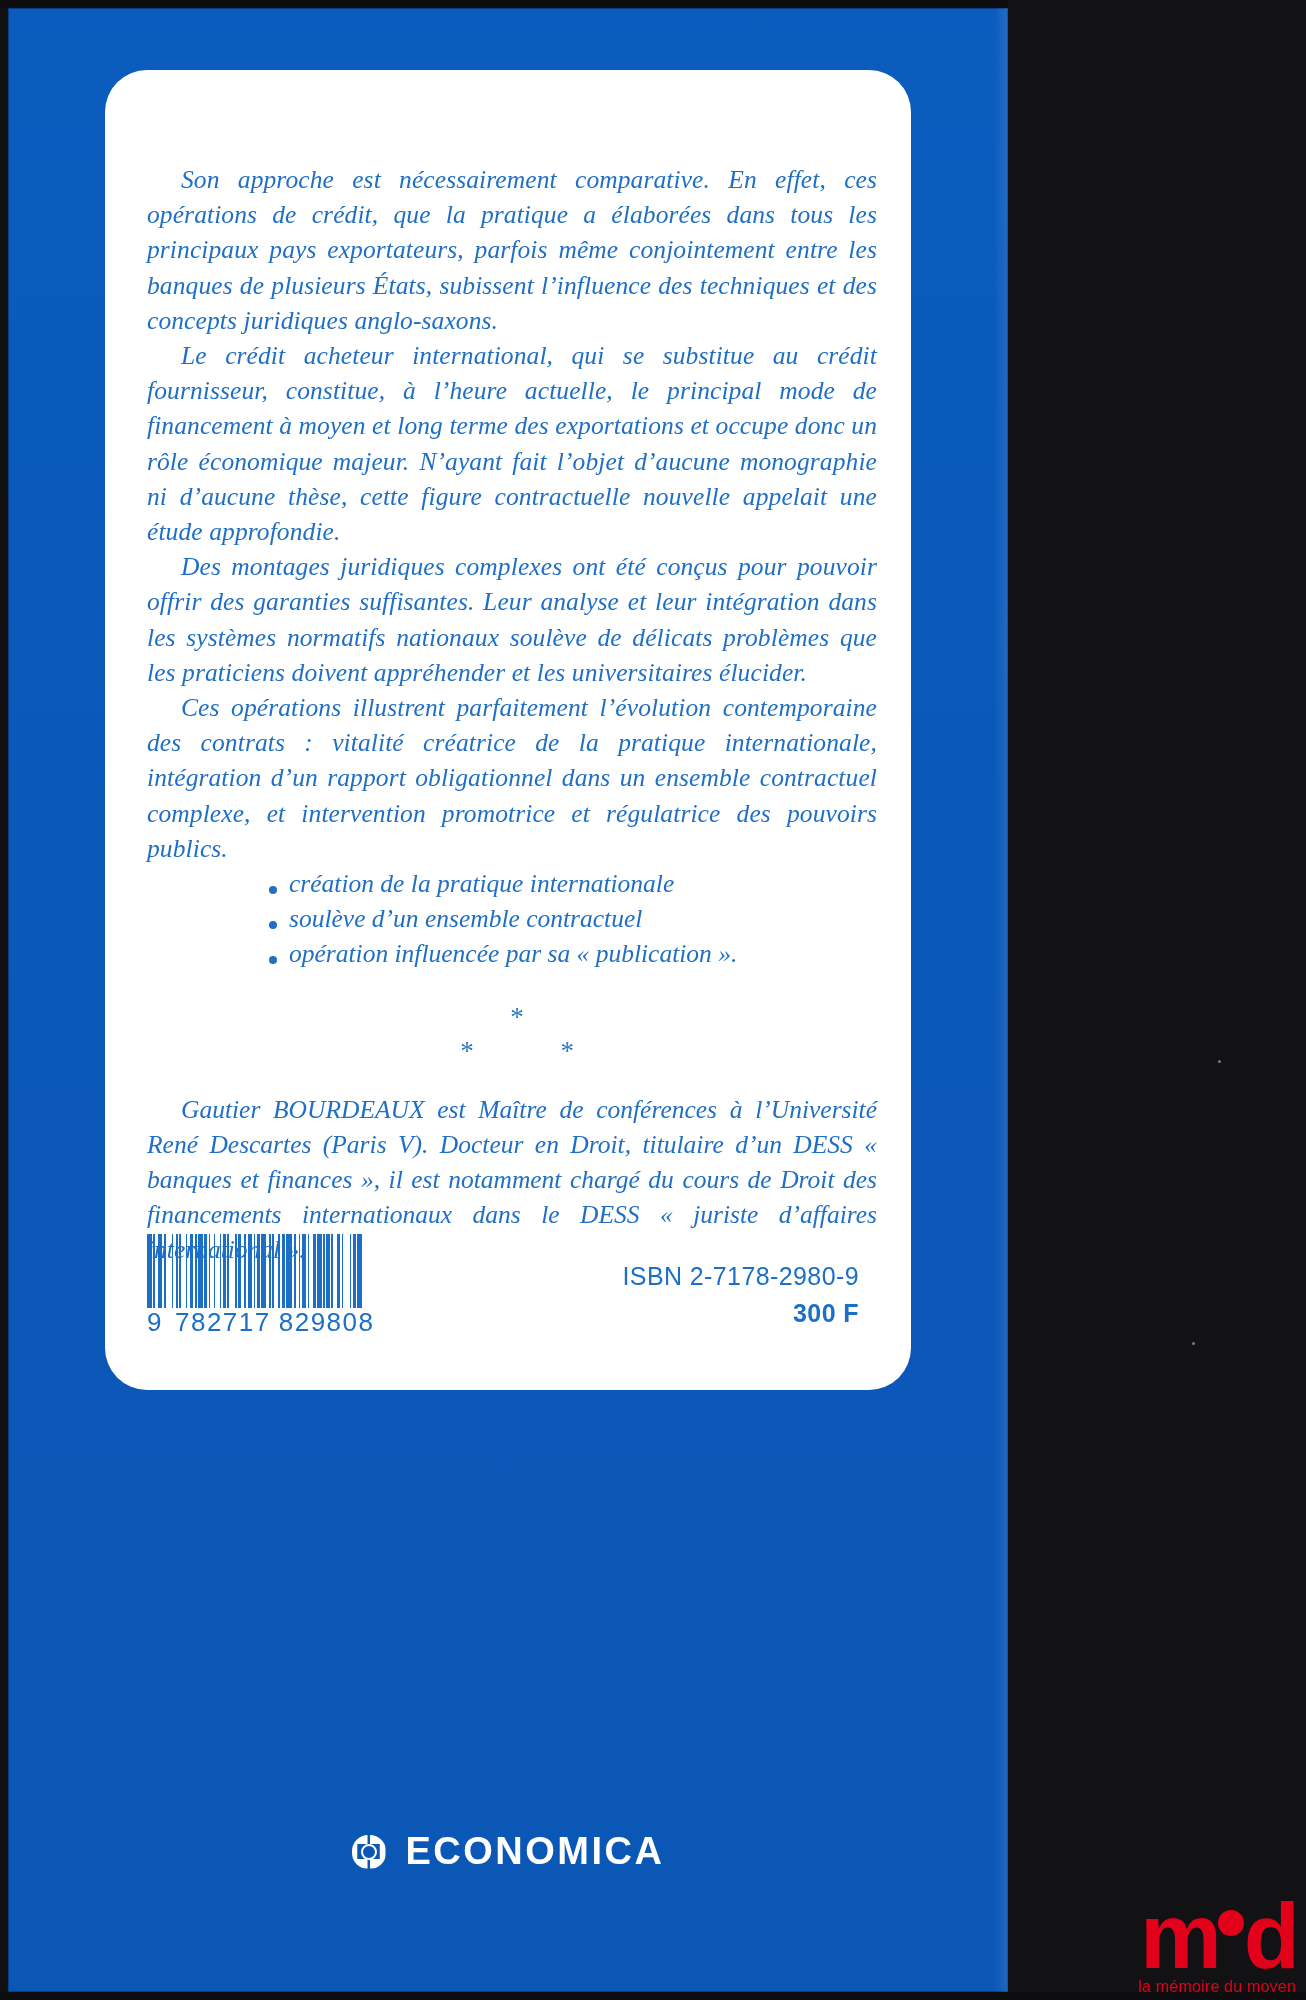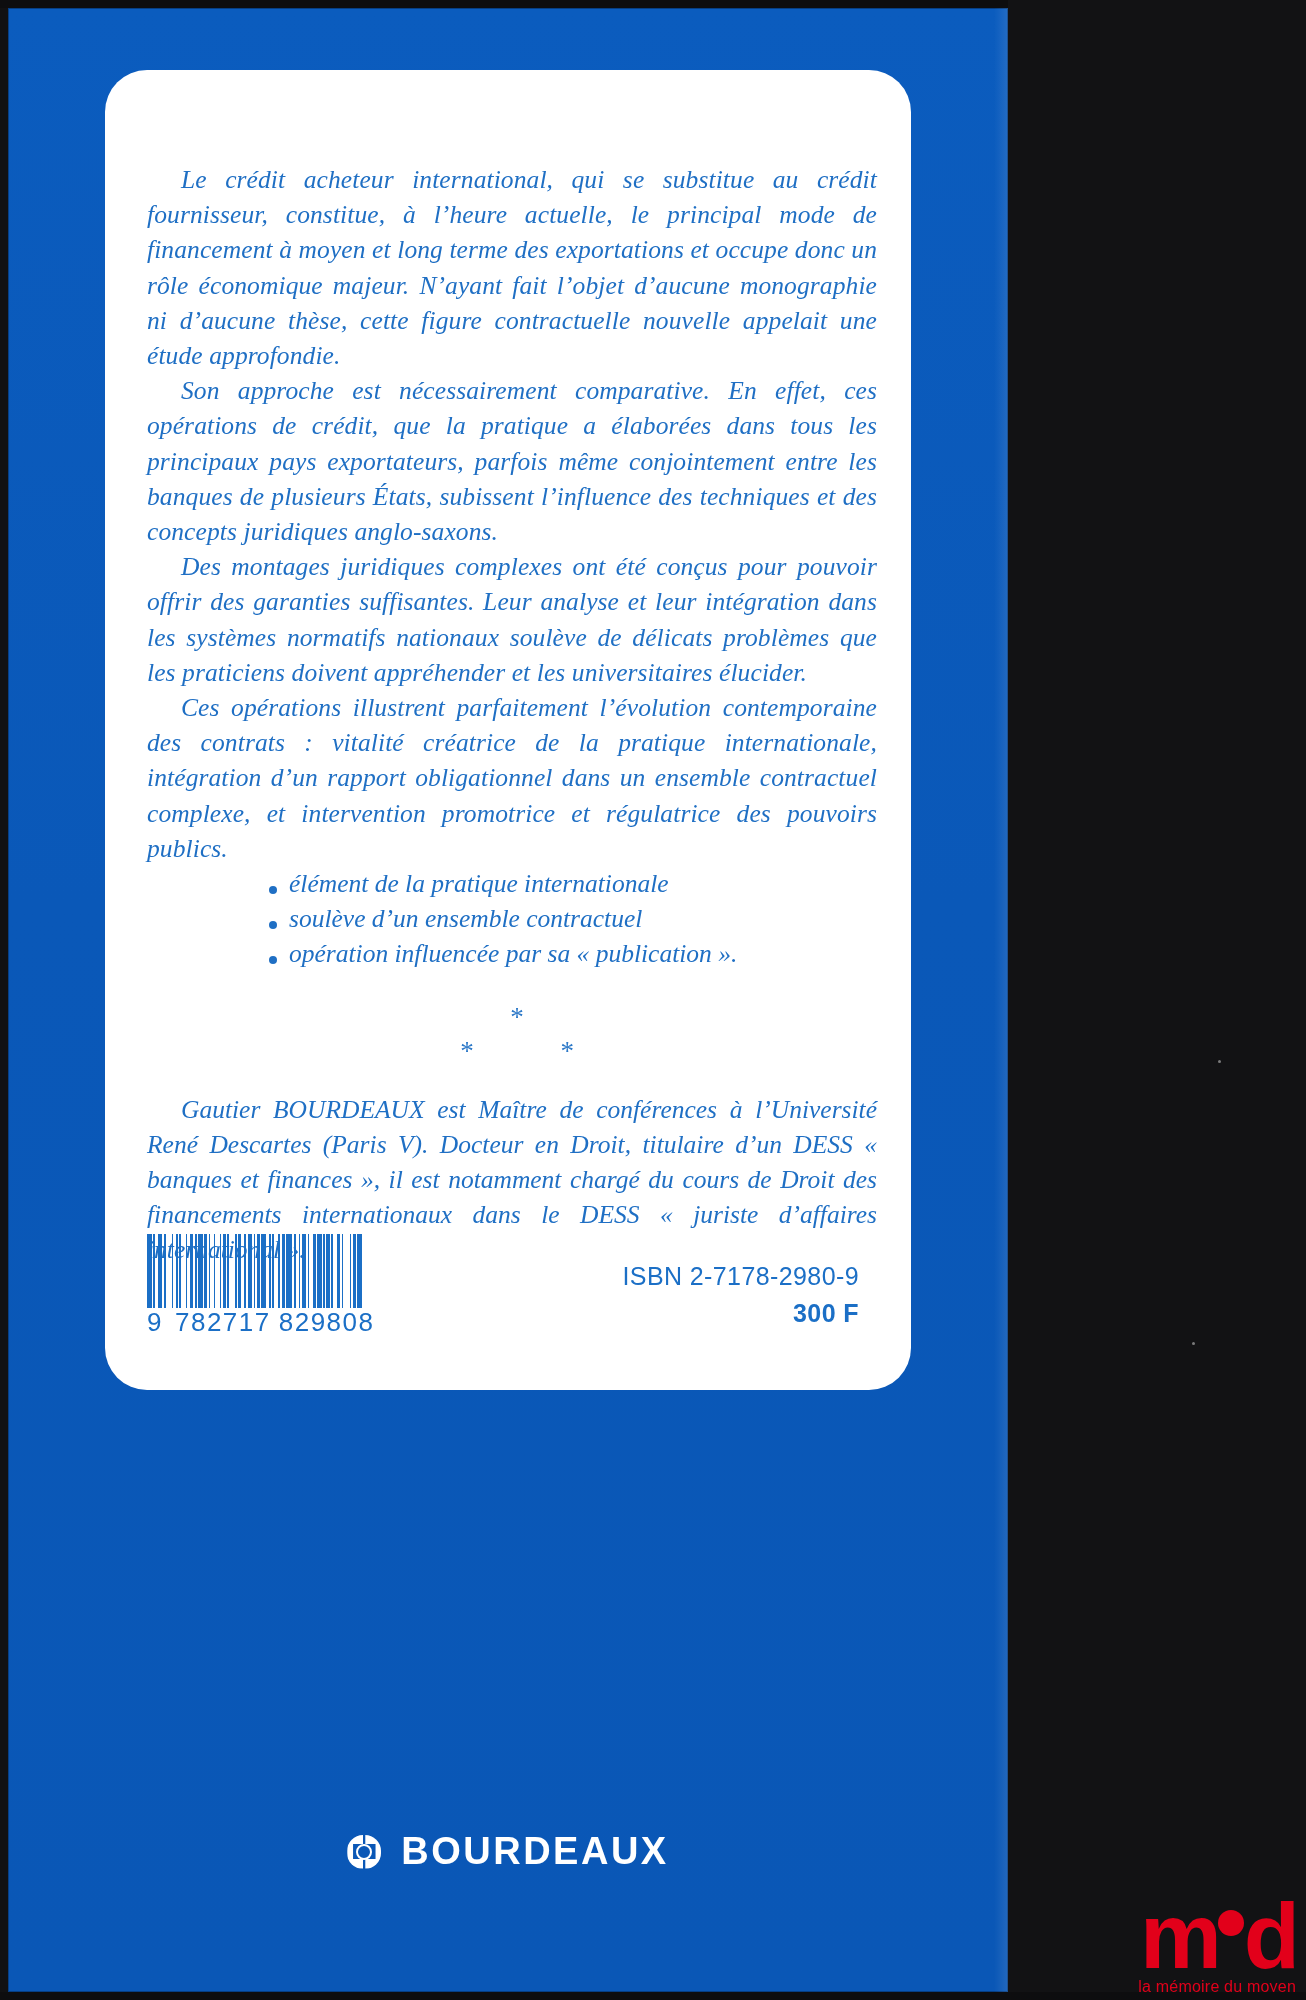--- a/index.html
+++ b/index.html
@@ -307,28 +307,28 @@
     <span class="gutter-speck" style="left:184px; top:1342px;"></span>
   </div>
 
   <div class="cover">
     <div class="cover-edge"></div>
 
     <div class="panel">
       <div class="panel-inner">
 
         <div class="blurb">
+          <p>Son approche est nécessairement comparative. En effet, ces opérations de crédit, que la pratique a élaborées dans tous les principaux pays exportateurs, parfois même conjointement entre les banques de plusieurs États, subissent l’influence des techniques et des concepts juridiques anglo-saxons.</p>
           <p>Le crédit acheteur international, qui se substitue au crédit fournisseur, constitue, à l’heure actuelle, le principal mode de financement à moyen et long terme des exportations et occupe donc un rôle économique majeur. N’ayant fait l’objet d’aucune monographie ni d’aucune thèse, cette figure contractuelle nouvelle appelait une étude approfondie.</p>
-          <p>Son approche est nécessairement comparative. En effet, ces opérations de crédit, que la pratique a élaborées dans tous les principaux pays exportateurs, parfois même conjointement entre les banques de plusieurs États, subissent l’influence des techniques et des concepts juridiques anglo-saxons.</p>
           <p>Des montages juridiques complexes ont été conçus pour pouvoir offrir des garanties suffisantes. Leur analyse et leur intégration dans les systèmes normatifs nationaux soulève de délicats problèmes que les praticiens doivent appréhender et les universitaires élucider.</p>
           <p>Ces opérations illustrent parfaitement l’évolution contemporaine des contrats : vitalité créatrice de la pratique internationale, intégration d’un rapport obligationnel dans un ensemble contractuel complexe, et intervention promotrice et régulatrice des pouvoirs publics.</p>
         </div>
 
         <ul class="bullets">
-          <li>élément de la pratique internationale</li>
+          <li>création de la pratique internationale</li>
           <li>soulève d’un ensemble contractuel</li>
           <li>opération influencée par sa « publication ».</li>
         </ul>
 
         <div class="asterisks">
           <span>*</span>
           <span class="ast-row2">*   *</span>
         </div>
 
         <div class="bio">
@@ -441,21 +441,21 @@
 
       </div>
     </div>
 
     <div class="publisher">
       <span class="publisher-mark">
         <span class="half l"></span>
         <span class="half r"></span>
         <span class="ring"></span>
       </span>
-      <span class="publisher-name">BOURDEAUX</span>
+      <span class="publisher-name">ECONOMICA</span>
     </div>
 
   </div>
 
   <div class="watermark">
     <div class="wm-logo">
       <span>m</span>
       <span class="wm-dot"></span>
       <span>d</span>
     </div>

